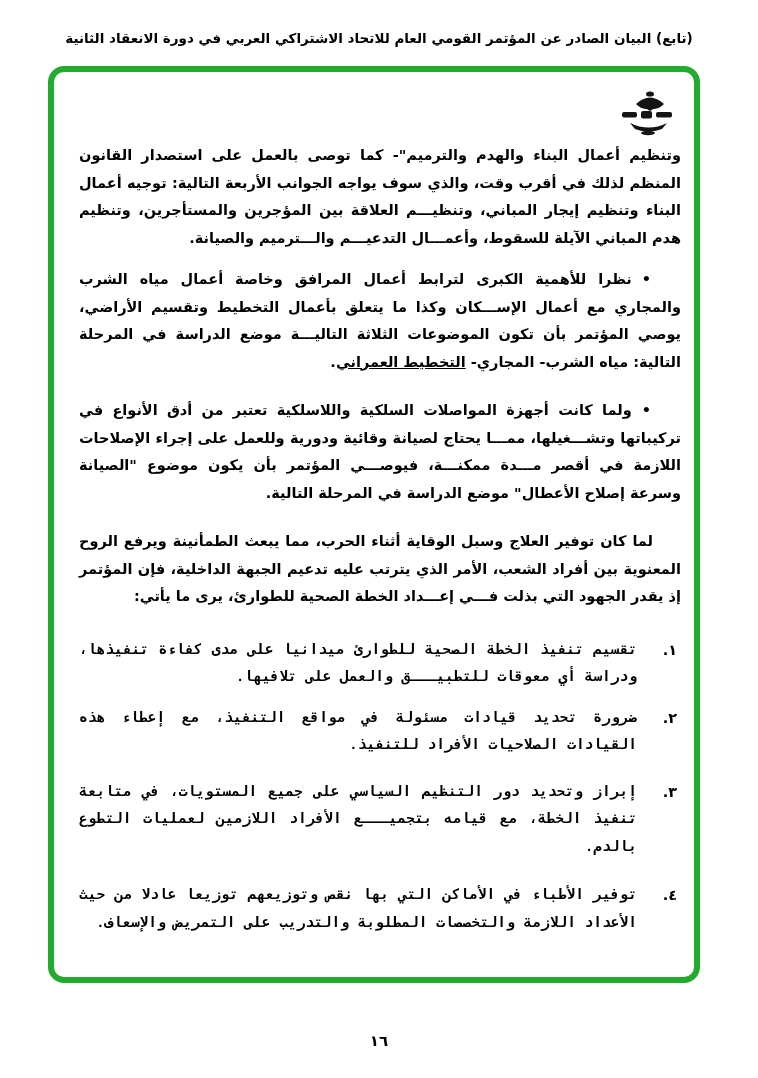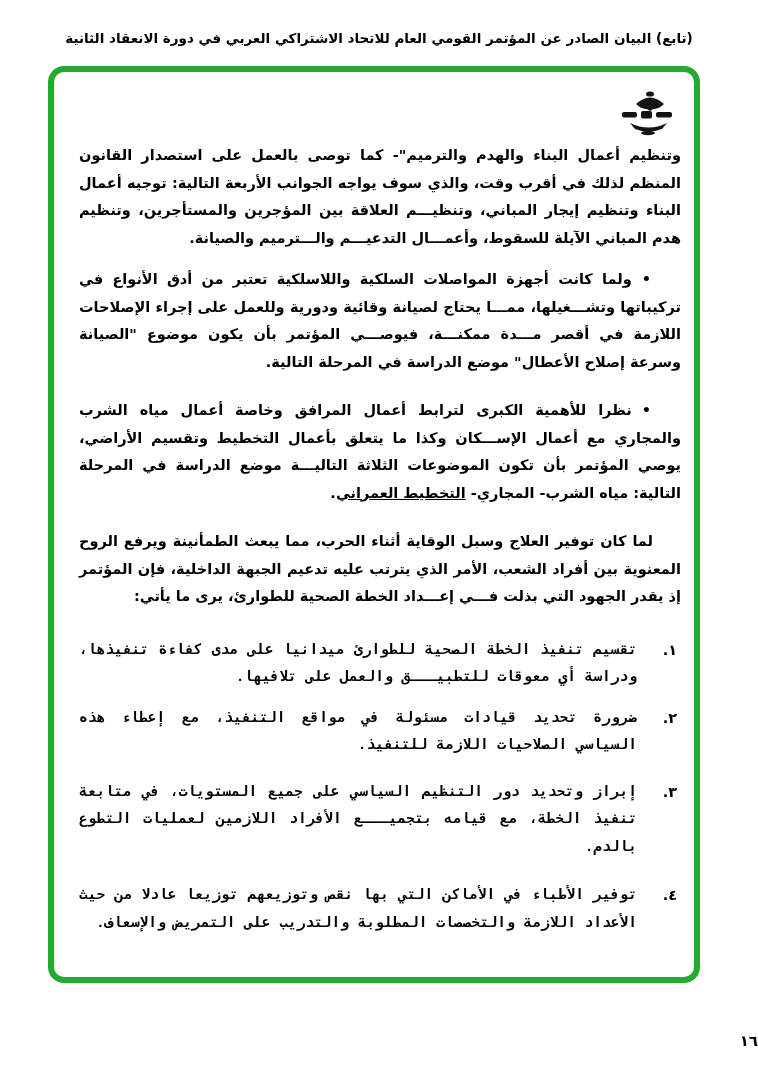--- a/index.html
+++ b/index.html
@@ -93,20 +93,21 @@
     text-align: justify;
     font-family: Liberation Mono, monospace;
   }
   .numitem.gap-lg { margin-bottom: 19px; }
   .numitem.gap-xl { margin-bottom: 21px; }
   .page-number {
     position: absolute;
     top: 1032px;
     left: 0;
     right: 0;
+    text-align: center;
     font-size: 15px;
     font-weight: bold;
     direction: rtl;
   }
 </style>
 </head>
 <body>
 
 <div class="page">
 
@@ -126,35 +127,35 @@
           <path d="M16 35 q19 9 37 0 l-5 6 q-14 5 -27 0 z"></path>
           <ellipse cx="34" cy="45" rx="7" ry="2.2"></ellipse>
         </g>
       </svg>
     </div>
 
     <div class="content">
 
       <p class="para">وتنظيم أعمال البناء والهدم والترميم"- كما توصى بالعمل على استصدار القانون المنظم لذلك في أقرب وقت، والذي سوف يواجه الجوانب الأربعة التالية: توجيه أعمال البناء وتنظيم إيجار المباني، وتنظيـــم العلاقة بين المؤجرين والمستأجرين، وتنظيم هدم المباني الآيلة للسقوط، وأعمـــال التدعيـــم والـــترميم والصيانة.</p>
 
+      <p class="bullet-para"><span class="bullet-glyph">•</span><span>نظرا للأهمية الكبرى لترابط أعمال المرافق وخاصة أعمال مياه الشرب والمجاري مع أعمال الإســـكان وكذا ما يتعلق بأعمال التخطيط وتقسيم الأراضي، يوصي المؤتمر بأن تكون الموضوعات الثلاثة التاليـــة موضع الدراسة في المرحلة التالية: مياه الشرب- المجاري- </span><span class="underlined">التخطيط العمراني</span><span>.</span></p>
+
       <p class="bullet-para"><span class="bullet-glyph">•</span><span>ولما كانت أجهزة المواصلات السلكية واللاسلكية تعتبر من أدق الأنواع في تركيباتها وتشـــغيلها، ممـــا يحتاج لصيانة وقائية ودورية وللعمل على إجراء الإصلاحات اللازمة في أقصر مـــدة ممكنـــة، فيوصـــي المؤتمر بأن يكون موضوع "الصيانة وسرعة إصلاح الأعطال" موضع الدراسة في المرحلة التالية.</span></p>
-
-      <p class="bullet-para"><span class="bullet-glyph">•</span><span>نظرا للأهمية الكبرى لترابط أعمال المرافق وخاصة أعمال مياه الشرب والمجاري مع أعمال الإســـكان وكذا ما يتعلق بأعمال التخطيط وتقسيم الأراضي، يوصي المؤتمر بأن تكون الموضوعات الثلاثة التاليـــة موضع الدراسة في المرحلة التالية: مياه الشرب- المجاري- </span><span class="underlined">التخطيط العمراني</span><span>.</span></p>
 
 
       <p class="para indent intro-para">لما كان توفير العلاج وسبل الوقاية أثناء الحرب، مما يبعث الطمأنينة ويرفع الروح المعنوية بين أفراد الشعب، الأمر الذي يترتب عليه تدعيم الجبهة الداخلية، فإن المؤتمر إذ يقدر الجهود التي بذلت فـــي إعـــداد الخطة الصحية للطوارئ، يرى ما يأتي:</p>
 
       <div class="numitem">
         <span class="num">١.</span>
         <div class="ntext">تقسيم تنفيذ الخطة الصحية للطوارئ ميدانيا على مدى كفاءة تنفيذها، ودراسة أي معوقات للتطبيـــق والعمل على تلافيها.</div>
       </div>
 
       <div class="numitem gap-lg">
         <span class="num">٢.</span>
-        <div class="ntext">ضرورة تحديد قيادات مسئولة في مواقع التنفيذ، مع إعطاء هذه السياسي الصلاحيات اللازمة للتنفيذ.</div>
+        <div class="ntext">ضرورة تحديد قيادات مسئولة في مواقع التنفيذ، مع إعطاء هذه القيادات الصلاحيات الأفراد للتنفيذ.</div>
       </div>
 
       <div class="numitem gap-xl">
         <span class="num">٣.</span>
         <div class="ntext">إبراز وتحديد دور التنظيم السياسي على جميع المستويات، في متابعة تنفيذ الخطة، مع قيامه بتجميـــع الأفراد اللازمين لعمليات التطوع بالدم.</div>
       </div>
 
       <div class="numitem">
         <span class="num">٤.</span>
         <div class="ntext">توفير الأطباء في الأماكن التي بها نقص وتوزيعهم توزيعا عادلا من حيث الأعداد اللازمة والتخصصات المطلوبة والتدريب على التمريض والإسعاف.</div>

